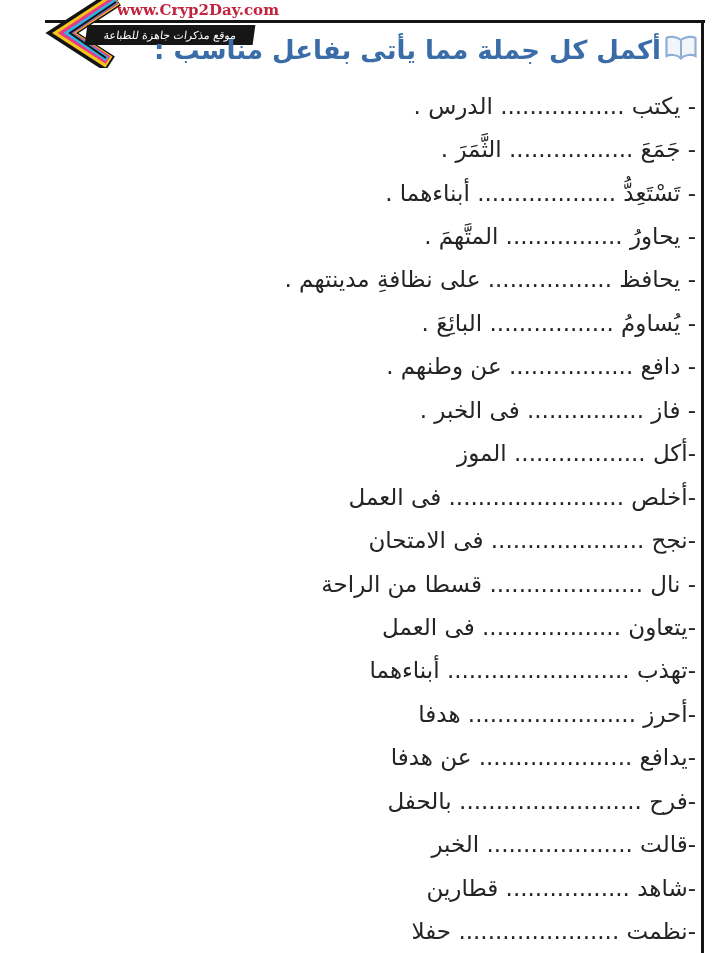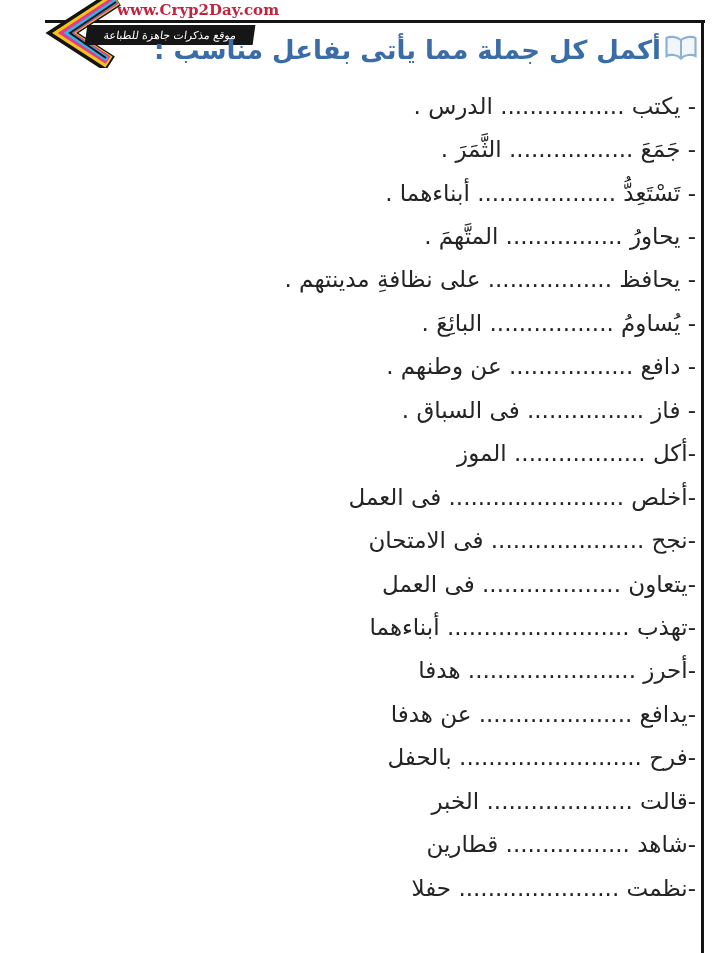--- a/index.html
+++ b/index.html
@@ -90,30 +90,33 @@
   <div class="row">
       <span class="line-text">- يحافظ ................. على نظافةِ مدينتهم .</span>
     </div>
   <div class="row">
       <span class="line-text">- يُساومُ ................. البائِعَ .</span>
     </div>
   <div class="row">
       <span class="line-text">- دافع ................. عن وطنهم .</span>
     </div>
   <div class="row">
-      <span class="line-text">- فاز ................ فى السباق .</span>
+      <span class="line-text">- فاز ................ فى الخبر .</span>
     </div>
   <div class="row">
       <span class="line-text">-أكل .................. الموز</span>
     </div>
   <div class="row">
       <span class="line-text">-أخلص ........................ فى العمل</span>
     </div>
   <div class="row">
       <span class="line-text">-نجح ..................... فى الامتحان</span>
+    </div>
+  <div class="row">
+      <span class="line-text">- نال ..................... قسطا من الراحة</span>
     </div>
   <div class="row">
       <span class="line-text">-يتعاون ................... فى العمل</span>
     </div>
   <div class="row">
       <span class="line-text">-تهذب ......................... أبناءهما</span>
     </div>
   <div class="row">
       <span class="line-text">-أحرز ....................... هدفا</span>
     </div>

